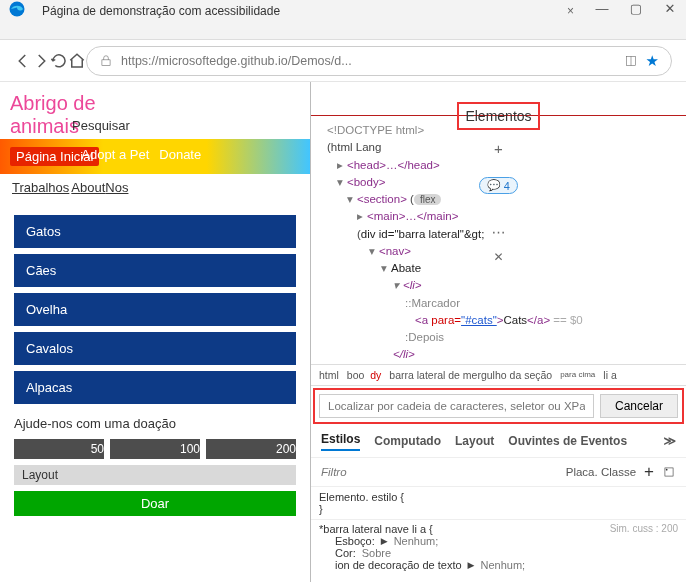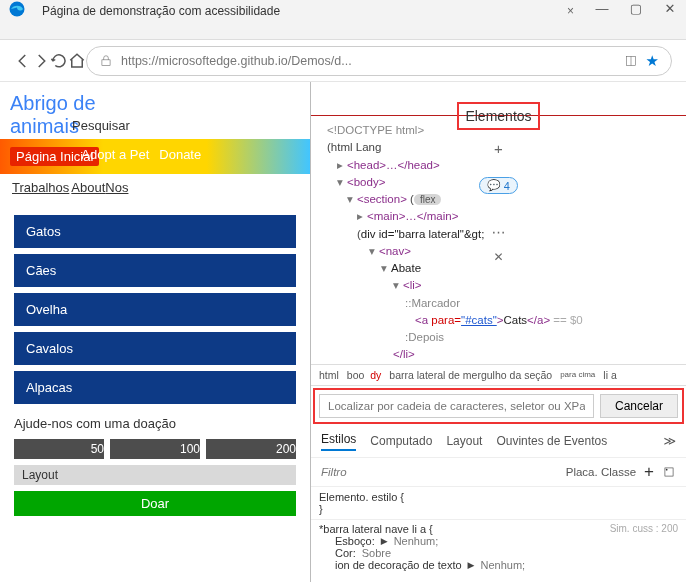--- a/index.html
+++ b/index.html
@@ -12,21 +12,21 @@
 .winctl span { width: 16px; height: 16px; display: flex; align-items: center; justify-content: center; color: #555; font-size: 13px; }
 .addrbar { height: 42px; display: flex; align-items: center; gap: 0; padding: 4px 14px; background: #fff; border-bottom: 1px solid #e5e5e5; }
 .addrbar .nav-ic { width: 18px; height: 18px; color: #555; cursor: pointer; }
 .urlbox { flex: 1; display: flex; align-items: center; gap: 8px; background: #fff; border: 1px solid #ccc; border-radius: 20px; height: 30px; padding: 0 12px; min-width: 0; }
 .urlbox .lock { width: 14px; height: 14px; color: #666; }
 .urlbox .url { flex: 1; font-size: 12.5px; color: #777; white-space: nowrap; overflow: hidden; text-overflow: ellipsis; }
 .urlbox .book { width: 14px; height: 14px; color: #666; }
 .urlbox .star { color: #0078d4; font-size: 15px; }
 .maindiv { display: flex; height: calc(582px - 82px); }
 .pagewrap { width: 310px; background: #fff; overflow: hidden; }
-.heading { font-size: 20px; color: #3b82f6; padding: 10px 10px 4px; }
+.heading { font-size: 20px; color: #ec4899; padding: 10px 10px 4px; }
 .search-lbl { position: relative; left: 72px; top: -24px; font-size: 13px; color: #333; }
 .search-fld { position: relative; left: 135px; top: -40px; width: 120px; height: 18px; background: #fff; border: none; }
 .navbar { display: flex; gap: 10px; background: linear-gradient(90deg, #ff5a00, #ffd600, #ffd600, #42c5ff); padding: 8px 10px; color: #fff; font-size: 13px; flex-wrap: wrap; }
 .navbar .ni { color: #fff; cursor: pointer; }
 .navbar .home { background: #e72400; padding: 2px 6px; border-radius: 2px; }
 .sublinks { display: flex; gap: 10px; padding: 6px 12px; font-size: 13px; color: #333; text-decoration: underline; }
 .animal-list { padding: 14px 14px 0; display: flex; flex-direction: column; gap: 6px; }
 .animal-list .it { background: #0d3a86; color: #fff; padding: 9px 12px; font-size: 13px; cursor: pointer; }
 .donate-sec { padding: 12px 14px; }
 .donate-sec h4 { font-size: 13px; font-weight: 400; color: #333; margin-bottom: 8px; }
@@ -46,34 +46,34 @@
 .dom .attr { color: #d10000; }
 .dom .txt { color: #222; }
 .dom .comment { color: #888; }
 .dom .flex-b { background: #e8e8e8; border-radius: 8px; padding: 0 6px; font-size: 10px; color: #555; }
 .dom .line { white-space: nowrap; }
 .dom .ind1 { padding-left: 10px; }
 .dom .ind2 { padding-left: 20px; }
 .dom .ind3 { padding-left: 30px; }
 .dom .ind4 { padding-left: 42px; }
 .dom .ind5 { padding-left: 54px; }
-.dom .ind6 { padding-left: 66px; }
+.dom .ind6 { padding-left: 66px; font-style: italic; }
 .dom .ind7 { padding-left: 78px; }
 .dom .ind8 { padding-left: 88px; }
 .dom .arrow { color: #777; display: inline-block; width: 10px; }
 .dom .hl-a { background: #fff; display: inline-block; width: 100%; }
 .dom .hl-a a { color: #1d57d0; text-decoration: underline; }
 .dom .dim { color: #aaa; }
 .crumb { height: 22px; border-top: 1px solid #ddd; border-bottom: 1px solid #ddd; display: flex; align-items: center; padding: 0 8px; font-size: 10.5px; color: #555; gap: 8px; overflow: hidden; white-space: nowrap; }
 .crumb .dy { color: #d10000; }
 .crumb .sup { font-size: 8px; vertical-align: super; }
 .searchbar { display: flex; align-items: center; border: 2px solid #e33; padding: 4px; gap: 6px; margin: 2px; }
 .searchbar input { flex: 1; height: 24px; border: 1px solid #ccc; font-size: 11.5px; padding: 0 8px; color: #888; }
 .searchbar .cancel { background: #eee; border: 1px solid #ccc; padding: 4px 14px; font-size: 12px; cursor: pointer; }
-.tabs2 { display: flex; gap: 14px; padding: 6px 10px; border-bottom: 1px solid #eee; font-size: 12px; color: #555; align-items: center; }
+.tabs2 { display: flex; gap: 14px; padding: 6px 10px; border-bottom: 1px solid #eee; font-size: 12px; color: #555; align-items: center; font-weight: bold; }
 .tabs2 .act { color: #222; border-bottom: 2px solid #0078d4; padding-bottom: 3px; }
 .tabs2 .more { margin-left: auto; font-size: 12px; }
 .filter-row { display: flex; align-items: center; padding: 4px 10px; border-bottom: 1px solid #eee; font-size: 11.5px; color: #777; gap: 8px; }
 .filter-row .filter { flex: 1; font-style: italic; }
 .filter-row .cls { color: #555; }
 .filter-row .plus2 { font-size: 17px; color: #333; }
 .filter-row .pin { width: 14px; height: 14px; }
 .styles { padding: 4px 8px 0; font-family: Consolas, monospace; font-size: 11px; color: #555; }
 .styles .rule { margin-bottom: 4px; }
 .styles .sel { color: #333; }

